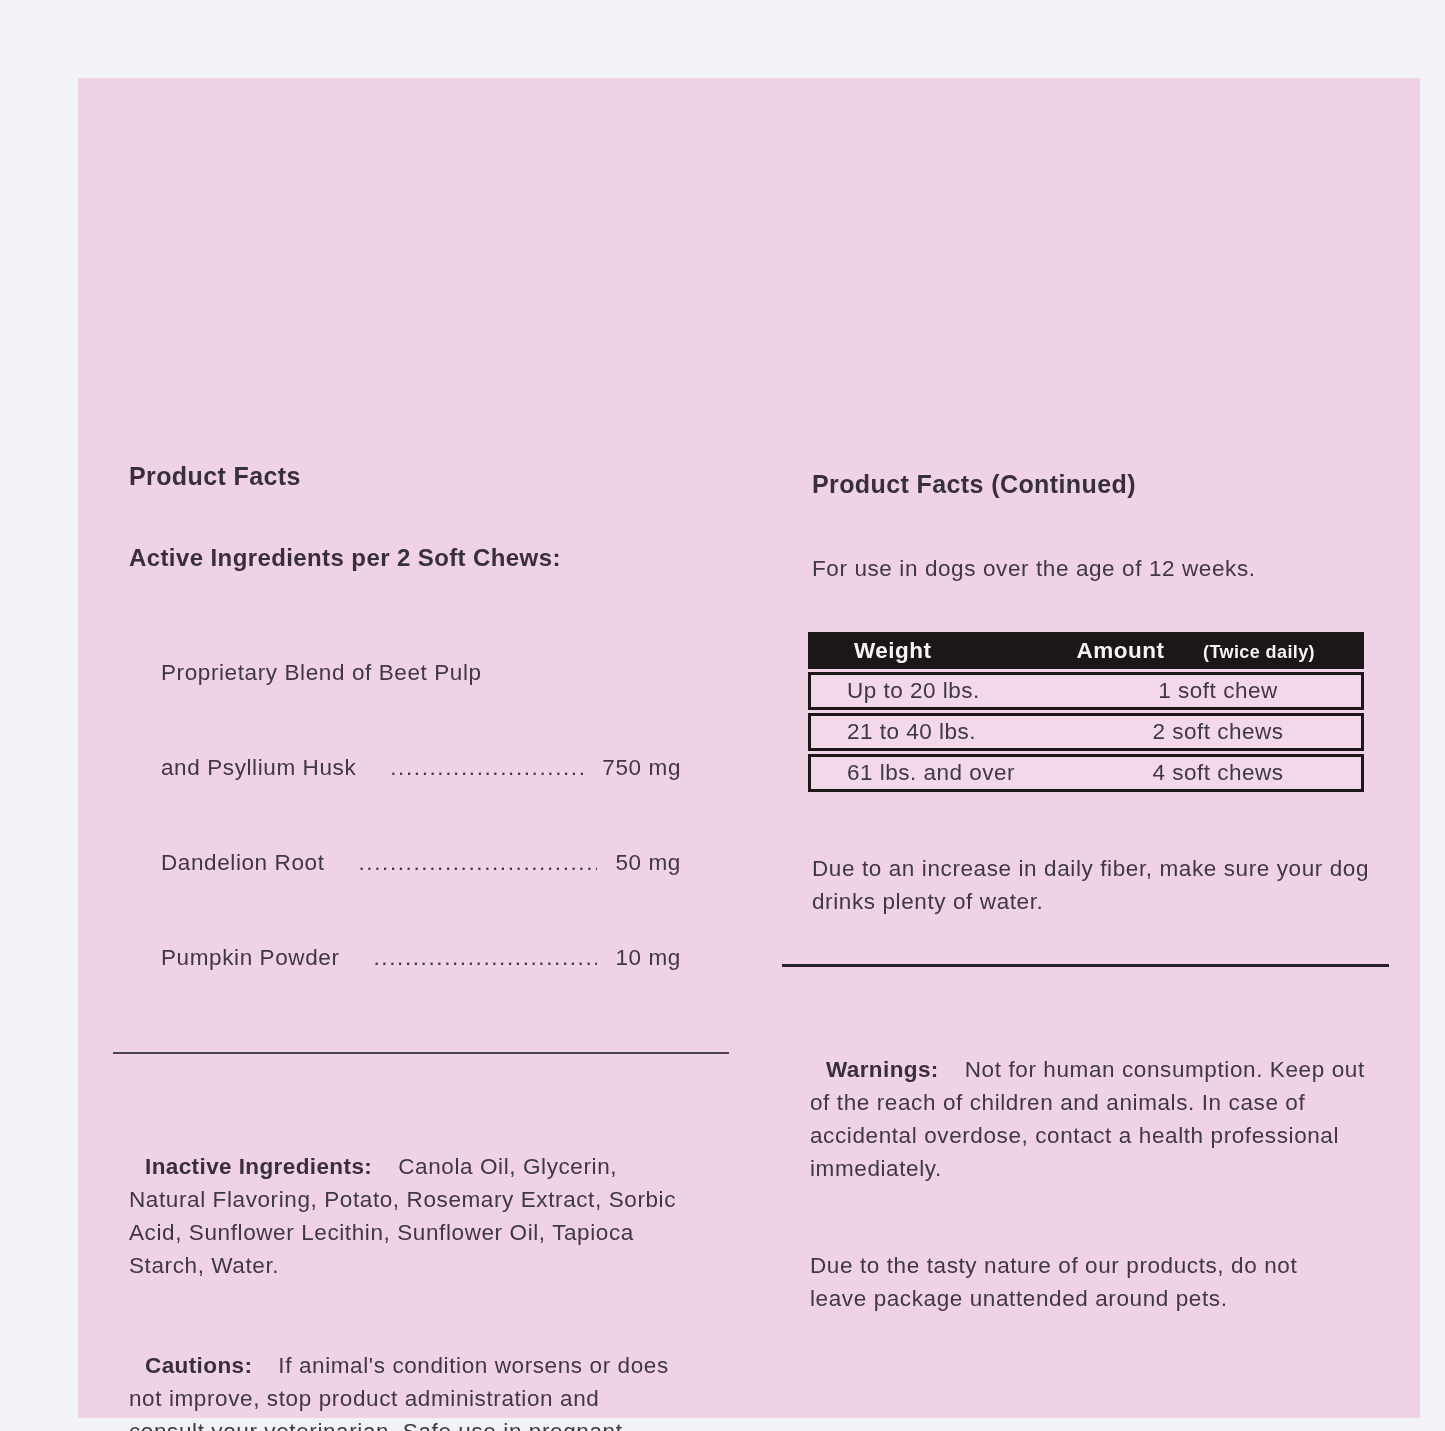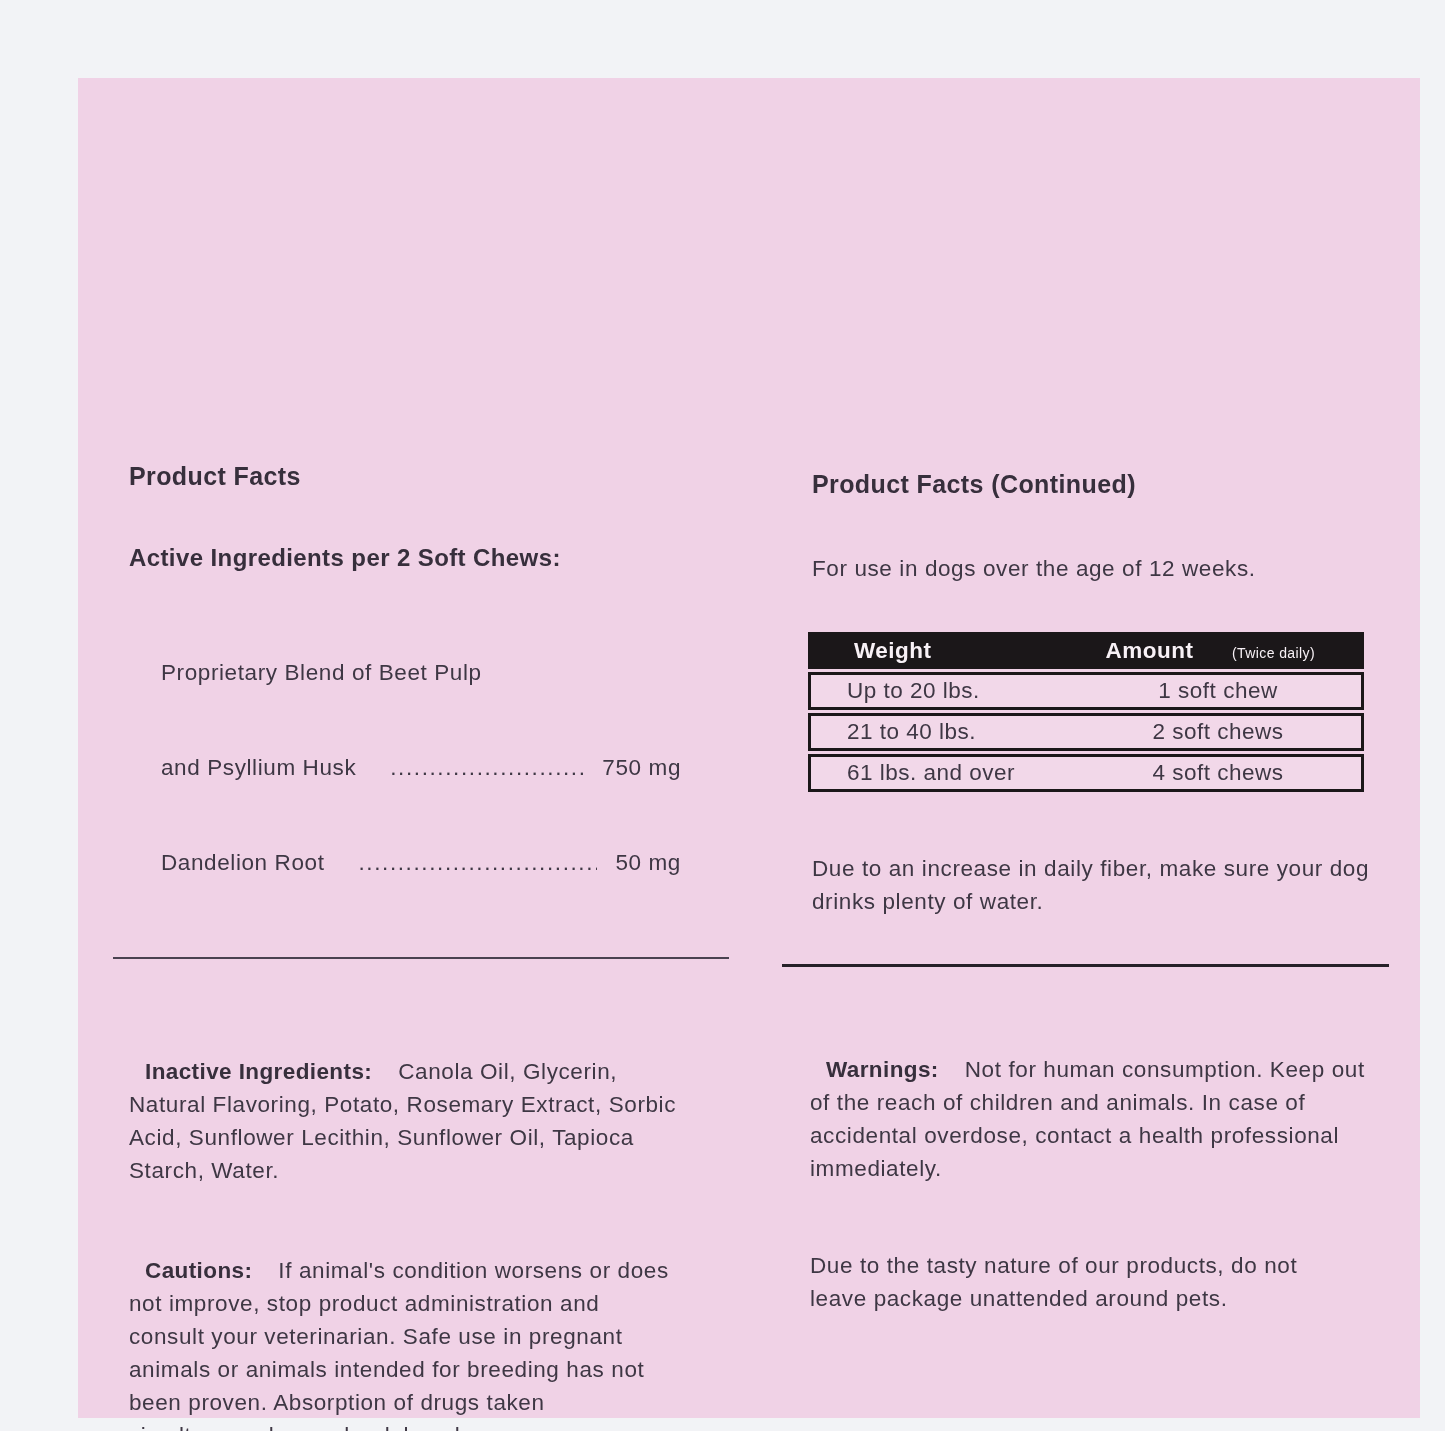--- a/index.html
+++ b/index.html
@@ -85,21 +85,21 @@
     border: 3px solid #1b1719;
     color: #f8f1f6;
     display: flex;
     align-items: center;
     justify-content: space-between;
     padding: 0 14px 0 27px;
     font-size: 22.5px;
   }
   .dh-weight { font-weight: 700; letter-spacing: 0.5px; }
   .dh-amount { font-weight: 700; letter-spacing: 0.5px; }
-  .dh-note { font-weight: 400; font-size: 14px; letter-spacing: 0.4px; }
+  .dh-note { font-weight: 700; font-size: 18px; letter-spacing: 0.4px; }
   .dose-row {
     position: relative;
     margin-top: 3px;
     height: 36px;
     border: 3px solid #1b1719;
     background: #f2d8e9;
     display: flex;
     align-items: center;
     font-size: 22.5px;
     letter-spacing: 0.5px;
@@ -130,20 +130,25 @@
         <div class="ing-row">
           <span class="ing-name">and Psyllium Husk</span>
           <span class="ing-dots"></span>
           <span class="ing-amt">750 mg</span>
         </div>
         <div class="ing-row">
           <span class="ing-name">Dandelion Root</span>
           <span class="ing-dots"></span>
           <span class="ing-amt">50 mg</span>
         </div>
+        <div class="ing-row">
+          <span class="ing-name">Pumpkin Powder</span>
+          <span class="ing-dots"></span>
+          <span class="ing-amt">10 mg</span>
+        </div>
       </div>
 
       <div class="divider-left"></div>
 
       <p class="para mt-inactive"><span class="plabel">Inactive Ingredients:</span><span>Canola Oil, Glycerin,
 Natural Flavoring, Potato, Rosemary Extract, Sorbic
 Acid, Sunflower Lecithin, Sunflower Oil, Tapioca
 Starch, Water.</span></p>
 
       <p class="para mt-cautions"><span class="plabel">Cautions:</span><span>If animal's condition worsens or does

